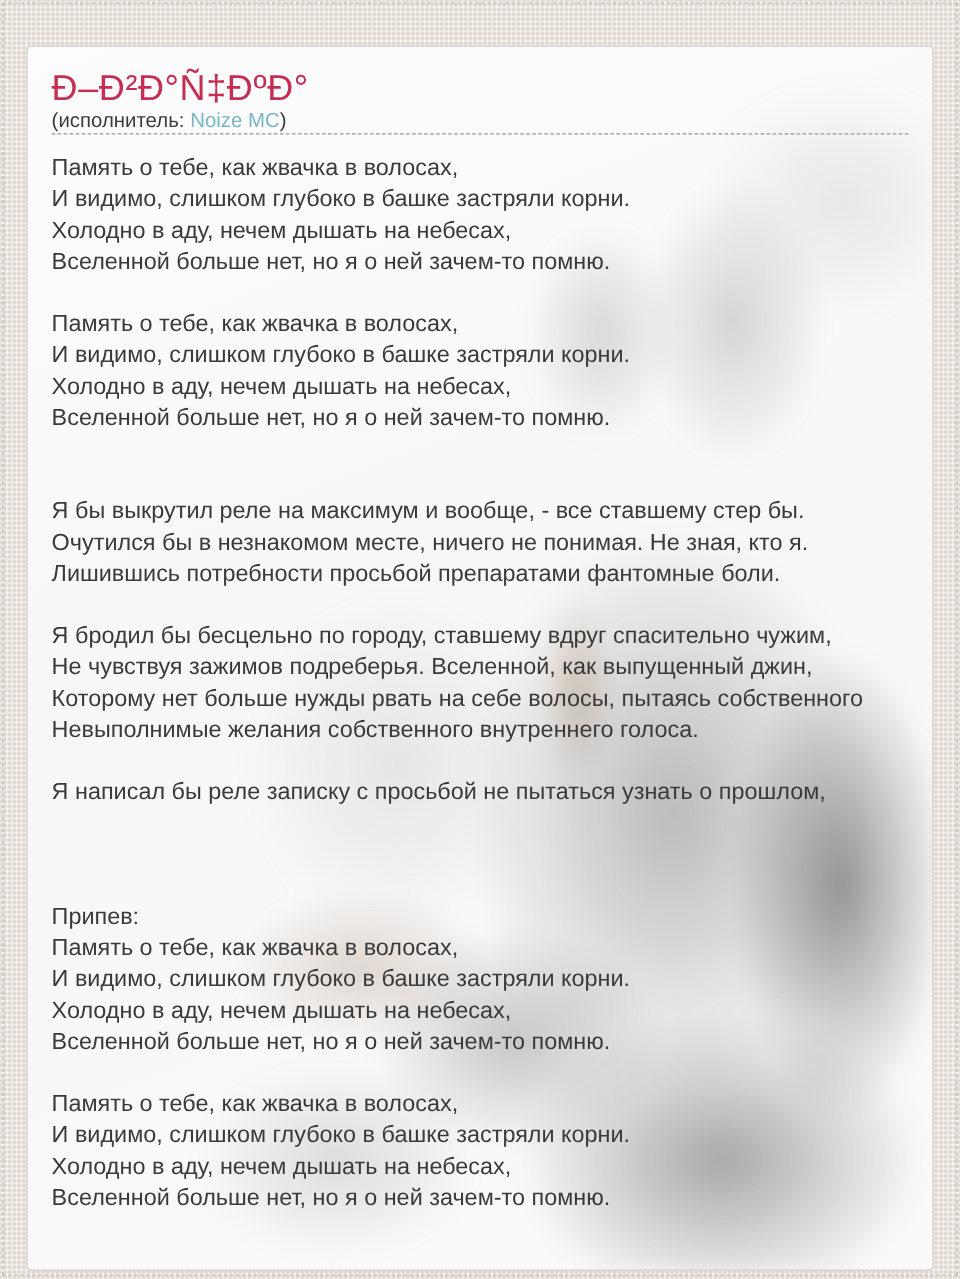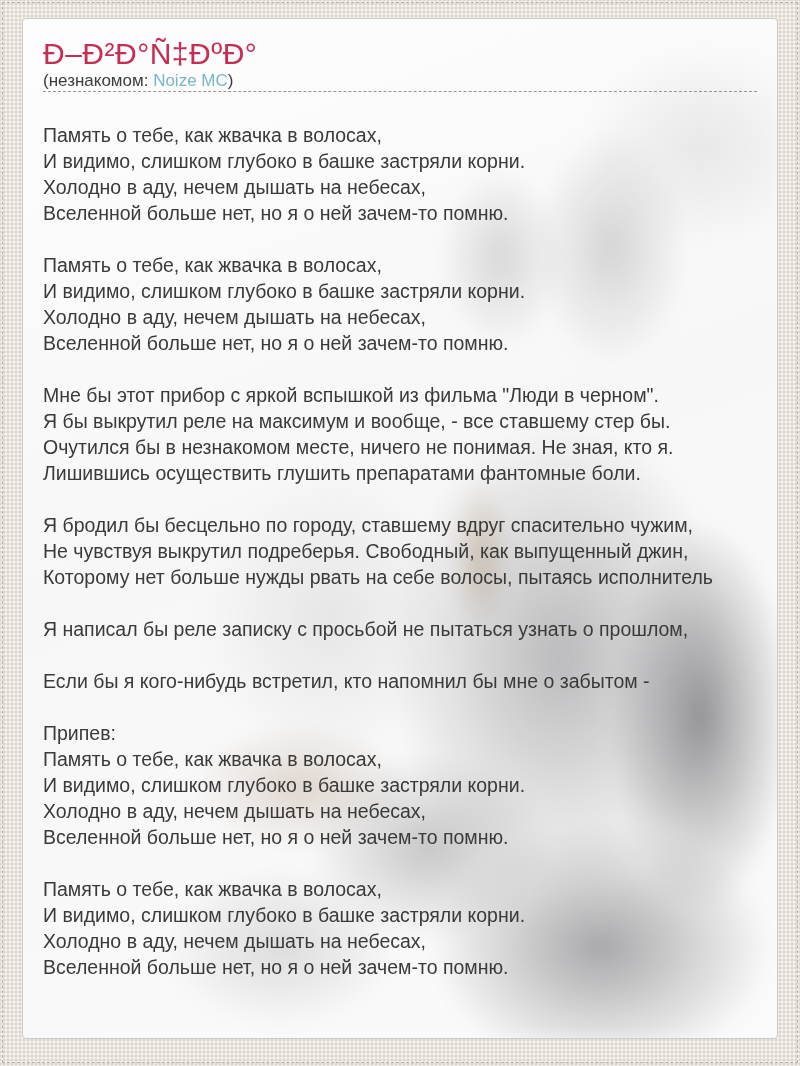--- a/index.html
+++ b/index.html
@@ -15,21 +15,21 @@
     background-position:0 0, 2px 2px;
   }
 
   .page-frame {
     position:absolute; left:2px; top:2px; right:2px; bottom:3px;
     border:1px dashed #b9b3a8;
     pointer-events:none; z-index:4;
   }
 
   .card {
-    position:absolute; left:22px; top:18px;
+    position:absolute; left:22px; top:38px;
     width:756px; height:1021px; box-sizing:border-box;
     background:var(--card-bg,#fbfbfb);
     background-image:linear-gradient(160deg,#fdfdfd 0%,#f7f7f7 45%,#fafafa 100%);
     border:1px solid #cbcbcb; border-radius:4px;
     padding:20px; overflow:hidden;
   }
 
   
   .photo {
     position:absolute; left:0; top:0; width:756px; height:1021px;
@@ -56,40 +56,40 @@
   .title {
     margin:0; font-size:30px; line-height:30px; font-weight:400;
     color:var(--title-color,#c62d52); letter-spacing:0.5px;
   }
   .artist-line {
     margin-top:2px; font-size:17px; line-height:19px; color:#3c3c3c;
   }
   .artist-link { color:var(--link-color,#79b6c3); text-decoration:none; cursor:pointer;margin-top:24px; }
 
   .lyrics {
-    position:relative; z-index:1; margin-top:30px;
+    position:relative; z-index:1; margin-top:15px;
     font-size:19.5px; line-height:26px; color:var(--text-color,#3a3a3a);
   }
   .stanza { margin:0 0 26px 0; }
 </style>
 </head>
 <body>
 
 <div class="page-frame"></div>
 
 <main class="card">
   <div class="photo"></div>
 
   <header class="header">
     <h1 class="title">Ð–Ð²Ð°Ñ‡ÐºÐ°</h1>
-    <div class="artist-line"><span>(незнакомом: </span><a href="#" class="artist-link">Noize MC</a><span>)</span></div>
+    <div class="artist-line"><span>(исполнитель: </span><a href="#" class="artist-link">Noize MC</a><span>)</span></div>
   </header>
 
   <section class="lyrics">
       <p class="stanza"><span>Память о тебе, как жвачка в волосах,</span><br><span>И видимо, слишком глубоко в башке застряли корни.</span><br><span>Холодно в аду, нечем дышать на небесах,</span><br><span>Вселенной больше нет, но я о ней зачем-то помню.</span></p>
       <p class="stanza"><span>Память о тебе, как жвачка в волосах,</span><br><span>И видимо, слишком глубоко в башке застряли корни.</span><br><span>Холодно в аду, нечем дышать на небесах,</span><br><span>Вселенной больше нет, но я о ней зачем-то помню.</span></p>
-      <p class="stanza"><span>Мне бы этот прибор с яркой вспышкой из фильма "Люди в черном".</span><br><span>Я бы выкрутил реле на максимум и вообще, - все ставшему стер бы.</span><br><span>Очутился бы в незнакомом месте, ничего не понимая. Не зная, кто я.</span><br><span>Лишившись осуществить глушить препаратами фантомные боли.</span></p>
-      <p class="stanza"><span>Я бродил бы бесцельно по городу, ставшему вдруг спасительно чужим,</span><br><span>Не чувствуя выкрутил подреберья. Свободный, как выпущенный джин,</span><br><span>Которому нет больше нужды рвать на себе волосы, пытаясь исполнитель</span><br></p>
-      <p class="stanza"><span>Я написал бы реле записку с просьбой не пытаться узнать о прошлом,</span><br><br><span>Если бы я кого-нибудь встретил, кто напомнил бы мне о забытом -</span><br></p>
+      <p class="stanza"><br><span>Я бы выкрутил реле на максимум и вообще, - все ставшему стер бы.</span><br><span>Очутился бы в незнакомом месте, ничего не понимая. Не зная, кто я.</span><br><span>Лишившись потребности просьбой препаратами фантомные боли.</span></p>
+      <p class="stanza"><span>Я бродил бы бесцельно по городу, ставшему вдруг спасительно чужим,</span><br><span>Не чувствуя зажимов подреберья. Вселенной, как выпущенный джин,</span><br><span>Которому нет больше нужды рвать на себе волосы, пытаясь собственного</span><br><span>Невыполнимые желания собственного внутреннего голоса.</span></p>
+      <p class="stanza"><span>Я написал бы реле записку с просьбой не пытаться узнать о прошлом,</span><br><br><br></p>
       <p class="stanza"><span>Припев:</span><br><span>Память о тебе, как жвачка в волосах,</span><br><span>И видимо, слишком глубоко в башке застряли корни.</span><br><span>Холодно в аду, нечем дышать на небесах,</span><br><span>Вселенной больше нет, но я о ней зачем-то помню.</span></p>
       <p class="stanza"><span>Память о тебе, как жвачка в волосах,</span><br><span>И видимо, слишком глубоко в башке застряли корни.</span><br><span>Холодно в аду, нечем дышать на небесах,</span><br><span>Вселенной больше нет, но я о ней зачем-то помню.</span></p>
     </section>
 </main>
 
 </body></html>

